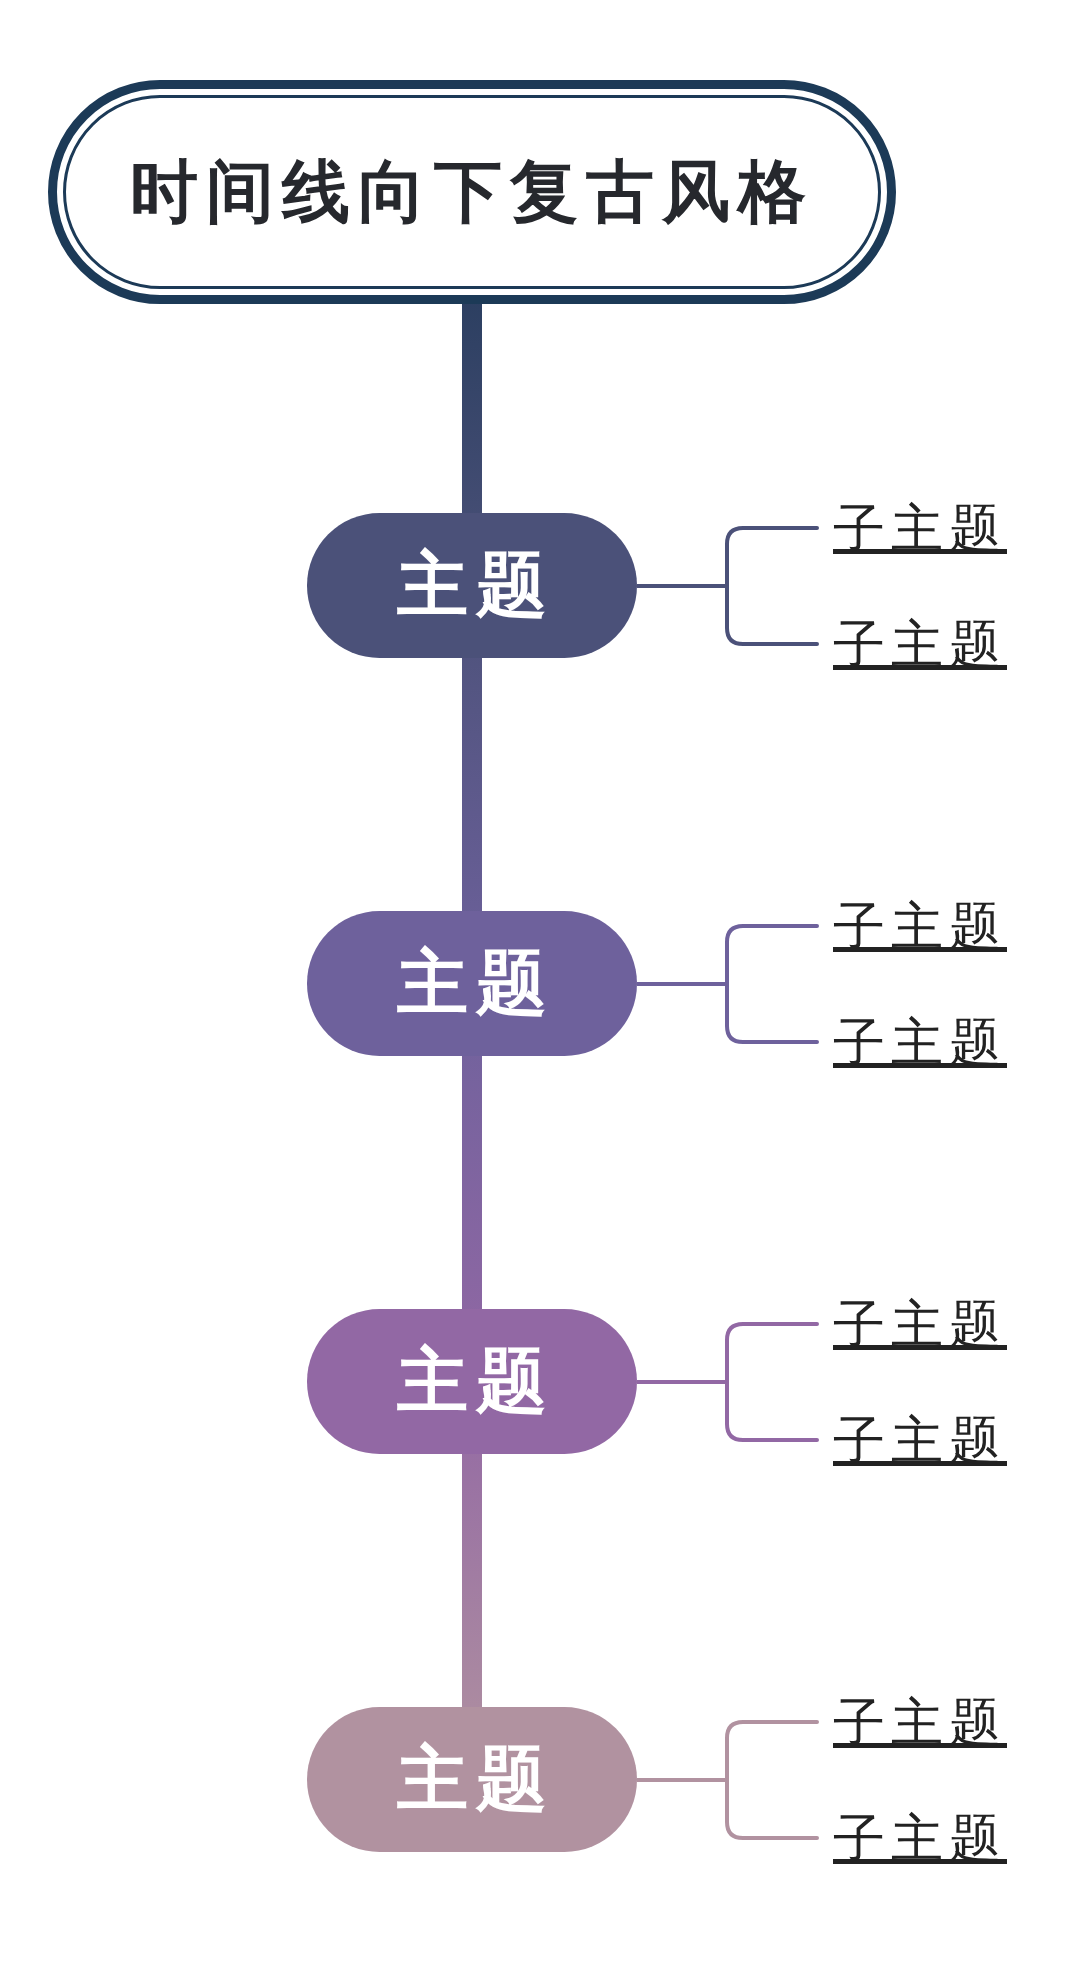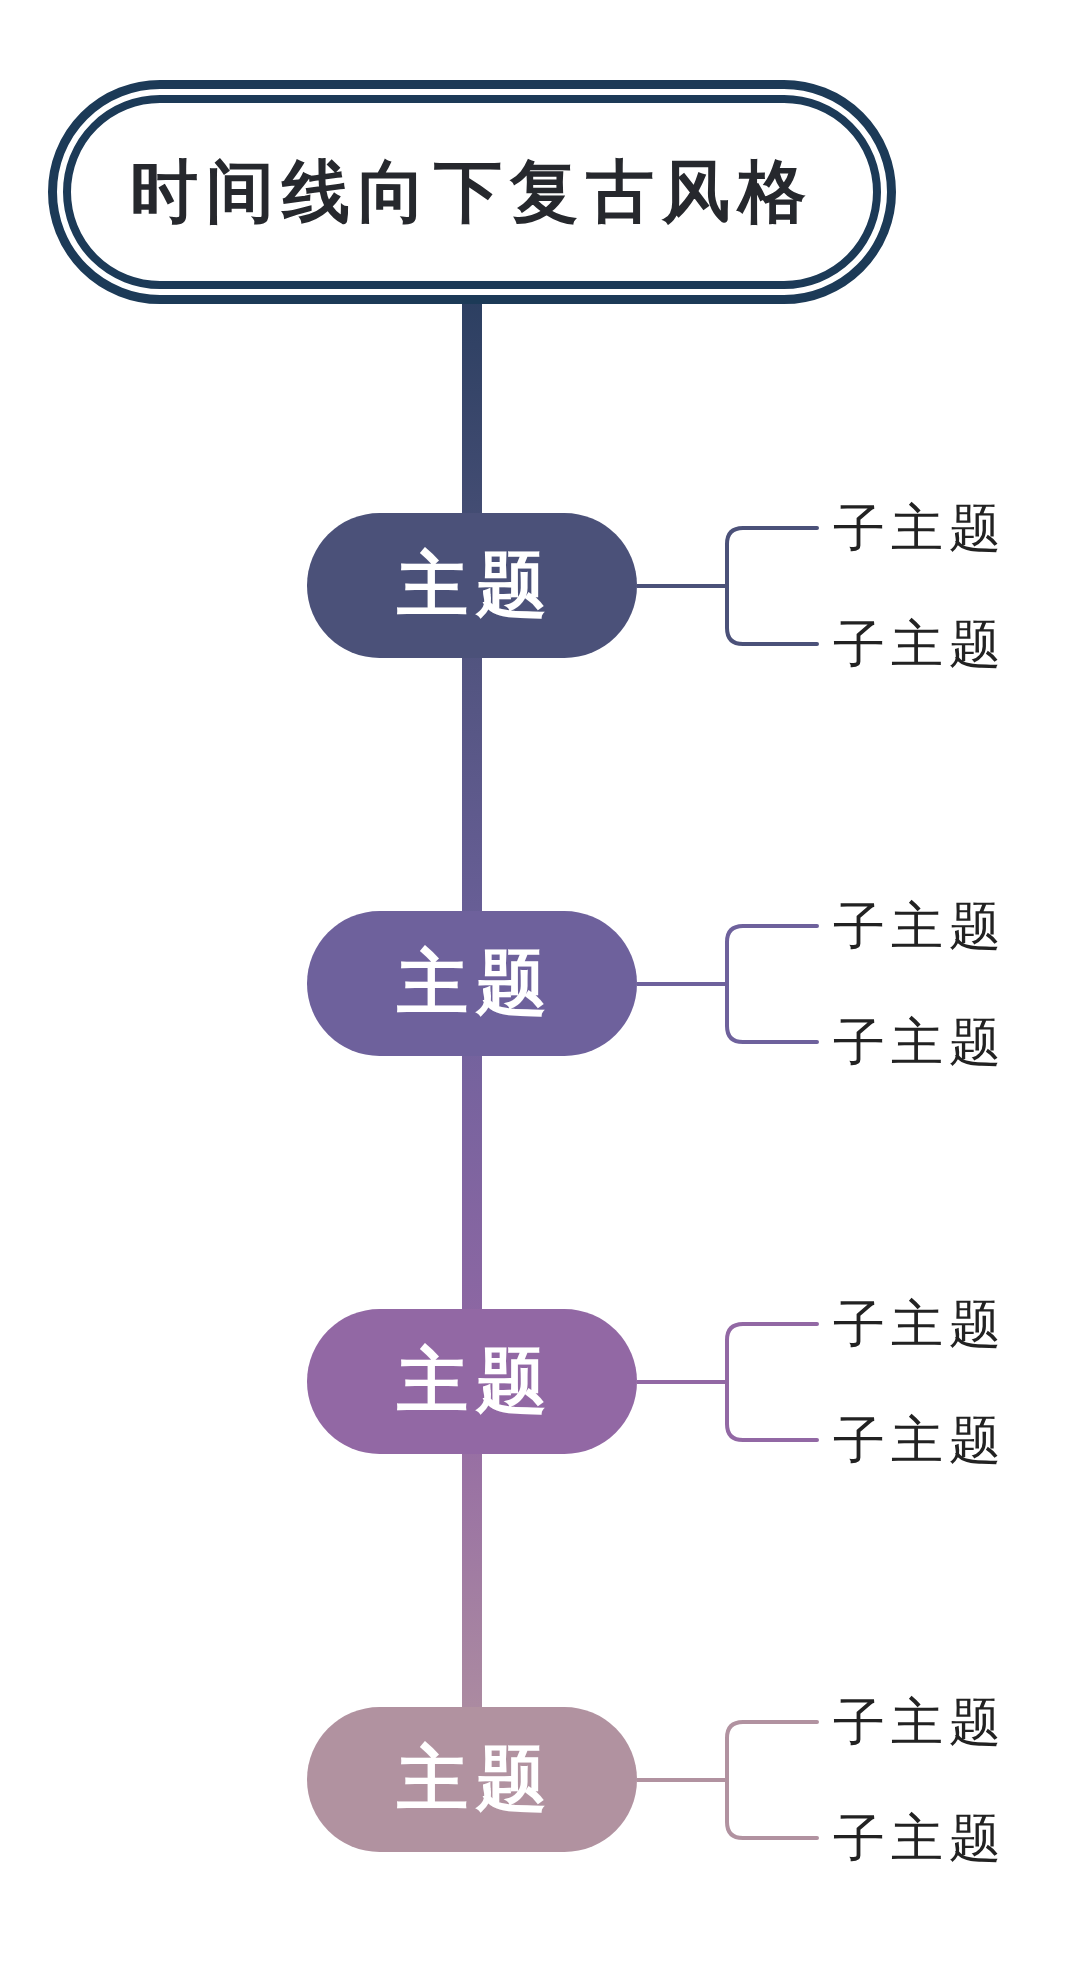--- a/index.html
+++ b/index.html
@@ -18,21 +18,21 @@
     box-sizing:border-box;
     border:9px solid #1C3A57;
     border-radius:112px;
     background:#ffffff;
     padding:6px;
     z-index:3;
   }
   .central-inner{
     width:100%;height:100%;
     box-sizing:border-box;
-    border:8px solid #14532d;
+    border:3px solid #14532d;
     border-radius:97px;
     display:flex;align-items:center;justify-content:center;
   }
   .central-label{
     font-size:68px;font-weight:bold;
     letter-spacing:8px;
     color:#26282D;
     white-space:nowrap;
   }
 
@@ -65,21 +65,21 @@
     z-index:2;
   }
   .c1{top:516px;} .c2{top:914px;} .c3{top:1312px;} .c4{top:1710px;}
 
   
   .subtopic{
     position:absolute;left:833px;
     width:230px;height:60px;
     line-height:60px;
     font-size:52px;letter-spacing:6px;
-    color:#222222;white-space:nowrap;
+    color:#222222;white-space:nowrap;text-decoration:underline;
   }
   .s1a{top:498px;}  .s1b{top:614px;}
   .s2a{top:896px;}  .s2b{top:1012px;}
   .s3a{top:1294px;} .s3b{top:1410px;}
   .s4a{top:1692px;} .s4b{top:1808px;}
 </style>
 </head>
 <body>
 
 <div class="canvas">

